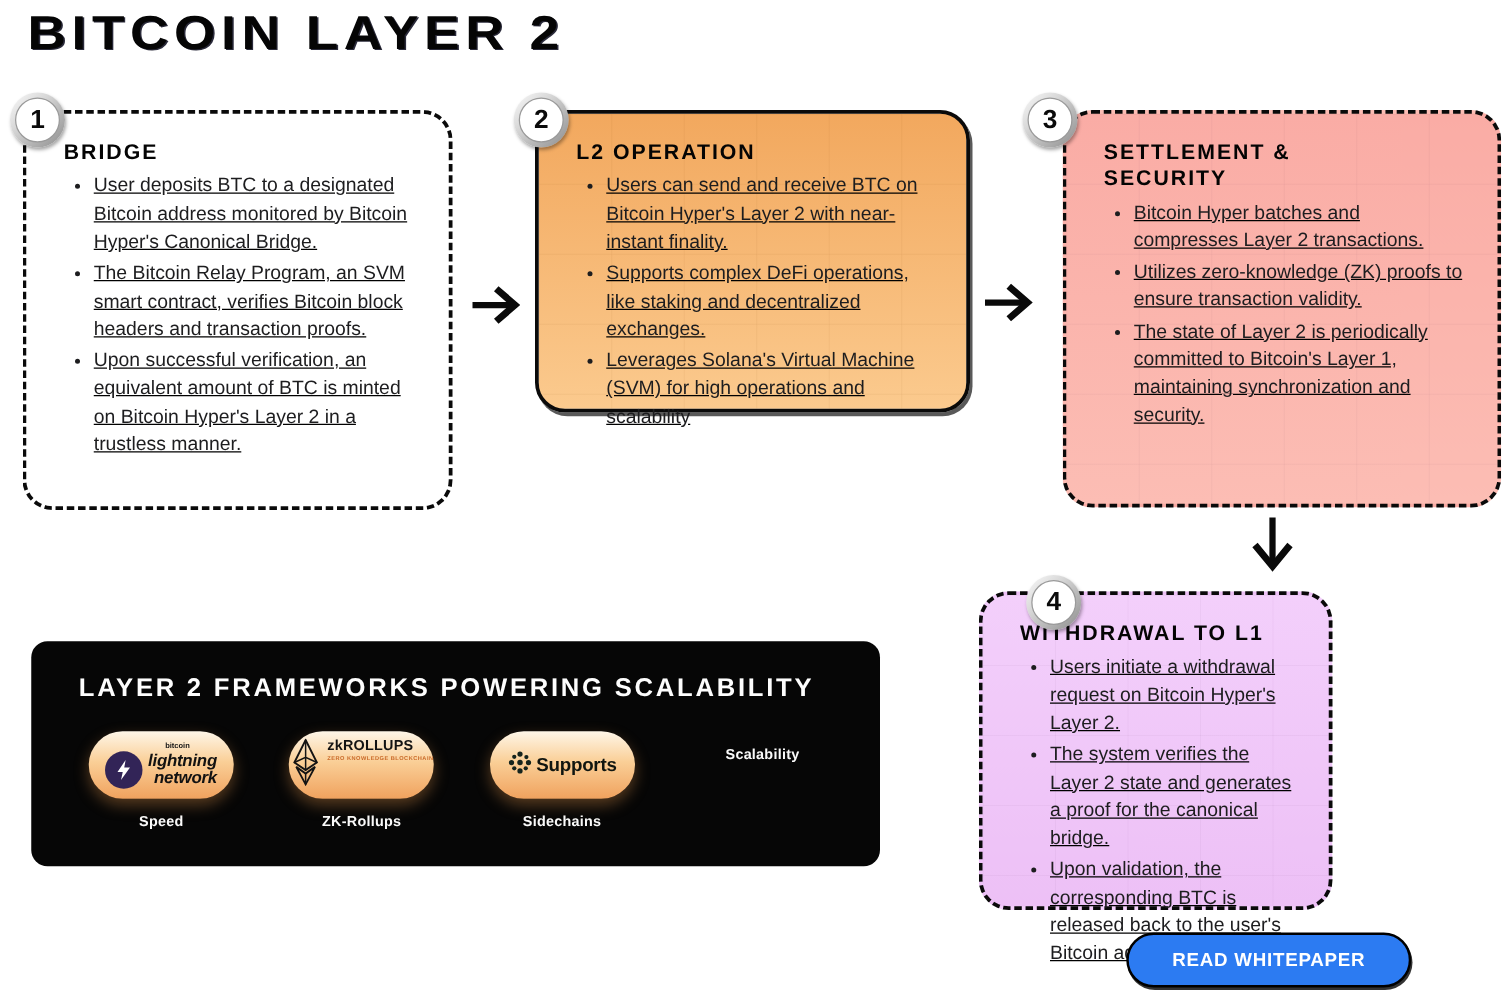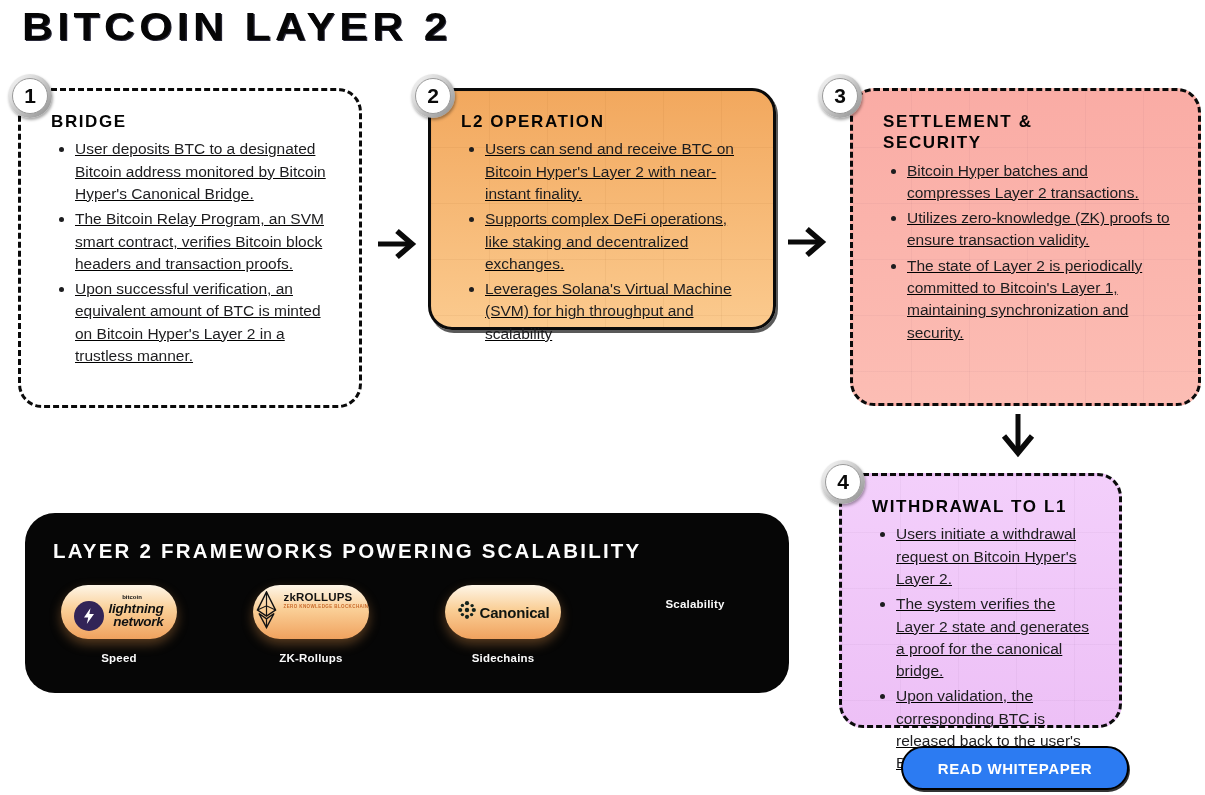--- a/index.html
+++ b/index.html
@@ -23,21 +23,21 @@
       linear-gradient(rgba(120,60,0,0.10) 1px, transparent 1px),
       linear-gradient(90deg, rgba(120,60,0,0.10) 1px, transparent 1px);
     background-size: 58px 56px; opacity: .55;
   }
   .card.light .grid-overlay { opacity: 0; }
   .card-inner { position: relative; padding: 20px 28px 0 30px; }
 
   .card-bridge { left: 18px; top: 88px; width: 344px; height: 320px; background: #ffffff; border: 3px dashed #0a0a0a; }
   .card-l2 { left: 428px; top: 88px; width: 348px; height: 242px; background: linear-gradient(180deg,#F2A85E 0%,#FBCA8E 100%); border: 3px solid #0a0a0a; box-shadow: 2px 3px 0 rgba(0,0,0,.65); }
   .card-settle { left: 833px; top: 88px; width: 351px; height: 318px; background: linear-gradient(180deg,#FAACA5 0%,#FCBDB4 100%); border: 3px dashed #0a0a0a; margin-left: 17px; }
-  .card-withdraw { left: 839px; top: 473px; width: 283px; height: 255px; background: linear-gradient(180deg,#F3CFFB 0%,#EDC0F6 100%); border: 3px dashed #0a0a0a; }
+  .card-withdraw { left: 783px; top: 473px; width: 283px; height: 255px; background: linear-gradient(180deg,#F3CFFB 0%,#EDC0F6 100%); border: 3px dashed #0a0a0a; }
   .card-settle .grid-overlay, .card-withdraw .grid-overlay {
     background-image:
       linear-gradient(rgba(60,20,60,0.07) 1px, transparent 1px),
       linear-gradient(90deg, rgba(60,20,60,0.07) 1px, transparent 1px);
   }
 
   .step-title {
     font-size: 17px; font-weight: 800; color: #040404; letter-spacing: 1.6px;
     line-height: 1.25; margin-bottom: 6px;
   }
@@ -64,22 +64,22 @@
   .num-4 { left: 821px; top: 460px; }
 
   
   .arrow { position: absolute; }
   .arrow-1 { left: 376px; top: 226px; }
   .arrow-2 { left: 786px; top: 224px; }
   .arrow-down { left: 998px; top: 412px; }
 
   
   .frameworks {
-    position: absolute; left: 25px; top: 513px; width: 764px; height: 180px;
-    background: #060606; border-radius: 30px; padding: 26px 28px 0 28px;
+    position: absolute; left: 25px; top: 513px; width: 679px; height: 180px;
+    background: #060606; border-radius: 13px; padding: 26px 28px 0 38px;
   }
   .frameworks-title {
     color: #fdfdfd; font-size: 20.5px; font-weight: 800; letter-spacing: 2.2px;
     margin-bottom: 22px;
   }
   .pill-row { display: flex; justify-content: space-between; padding: 0 2px; }
   .fw-item { display: flex; flex-direction: column; align-items: center; width: 128px; }
   .pill {
     width: 116px; height: 54px; border-radius: 27px;
     background: linear-gradient(180deg, #FEF6E8 0%, #FACF97 45%, #F0A25E 100%);
@@ -145,21 +145,21 @@
     </div>
   </div>
 
   <div class="card card-l2">
     <div class="grid-overlay"></div>
     <div class="card-inner">
       <h2 class="step-title">L2 OPERATION</h2>
       <ul>
         <li>Users can send and receive BTC on Bitcoin Hyper's Layer 2 with near-instant finality.</li>
         <li>Supports complex DeFi operations, like staking and decentralized exchanges.</li>
-        <li>Leverages Solana's Virtual Machine (SVM) for high throughput and scalability</li>
+        <li>Leverages Solana's Virtual Machine (SVM) for high operations and scalability</li>
       </ul>
     </div>
   </div>
 
   <div class="card card-settle">
     <div class="grid-overlay"></div>
     <div class="card-inner">
       <h2 class="step-title two-line">SETTLEMENT &amp; SECURITY</h2>
       <ul>
         <li>Bitcoin Hyper batches and compresses Layer 2 transactions.</li>
@@ -267,21 +267,21 @@
                   <circle cx="15.1" cy="5.6" r="1.7"></circle>
                 <circle cx="16.8" cy="10" r="2.1"></circle>
                   <circle cx="14.6" cy="14.6" r="1.7"></circle>
                 <circle cx="10" cy="16.8" r="2.1"></circle>
                   <circle cx="5.4" cy="14.6" r="1.7"></circle>
                 <circle cx="3.2" cy="10" r="2.1"></circle>
                   <circle cx="5.4" cy="5.4" r="1.7"></circle>
                 <circle cx="10" cy="10" r="2.2"></circle>
               </svg>
             </span>
-            <span class="rs-text">Canonical</span>
+            <span class="rs-text">Supports</span>
           </div>
         </div>
         <div class="fw-label">Sidechains</div>
       </div>
 
       <div class="fw-item">
         <div class="fw-label">Scalability</div>
       </div>
 
     </div>

